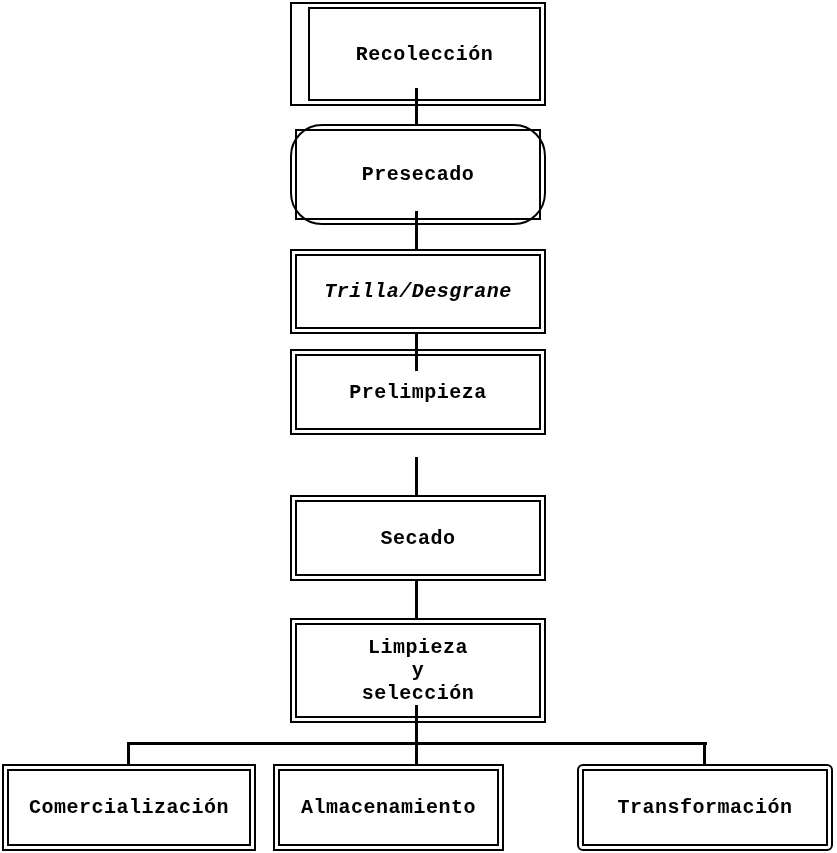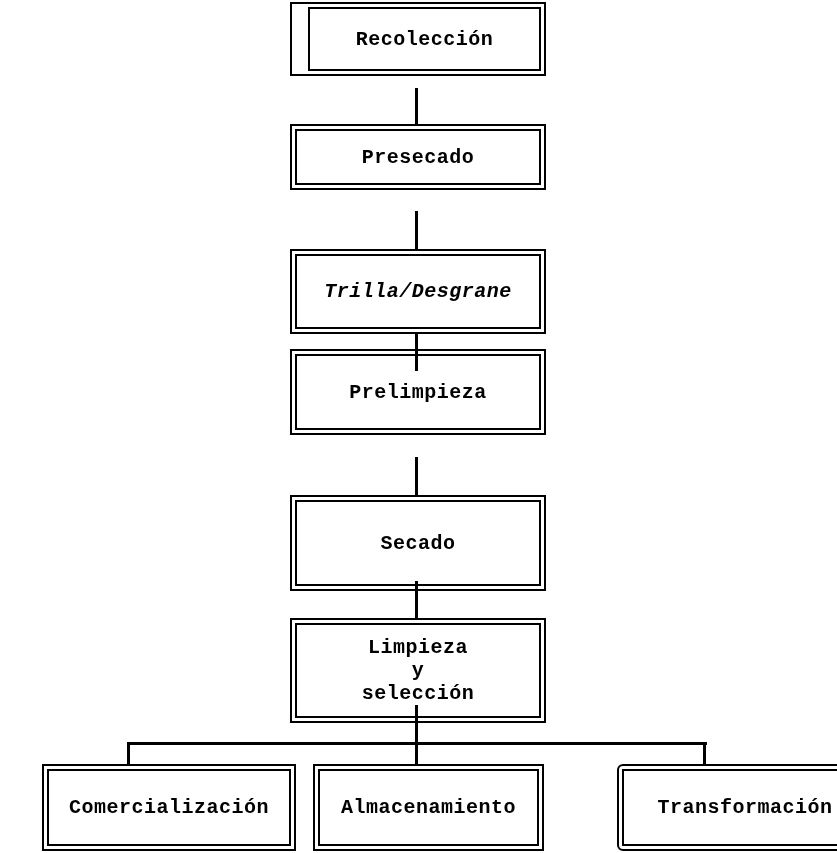--- a/index.html
+++ b/index.html
@@ -40,29 +40,29 @@
     white-space: pre-line;
     text-align: center;
   }
   .line {
     position: absolute;
     background: #000;
   }
 
   
   .col { left: 290px; width: 256px; }
-  #n-recoleccion        { top: 2px;   height: 74px; padding-left: 16px; }
-  #n-presecado          { top: 124px; height: 66px; }
+  #n-recoleccion        { top: 2px;   height: 104px; padding-left: 16px; }
+  #n-presecado          { top: 124px; height: 101px; border-radius: 32px; }
   #n-trilla-desgrane    { top: 249px; height: 85px; font-style: italic; }
   #n-prelimpieza        { top: 349px; height: 86px; }
-  #n-secado             { top: 495px; height: 96px; }
+  #n-secado             { top: 495px; height: 86px; }
   #n-limpieza-seleccion { top: 618px; height: 105px; }
 
   
-  .row { top: 764px; height: 87px; margin-left: 40px; }
+  .row { top: 764px; height: 87px; }
   #n-comercializacion { left: 2px;   width: 254px; }
   #n-almacenamiento   { left: 273px; width: 231px; }
   #n-transformacion   { left: 577px; width: 256px; border-radius: 6px; }
 
   
   .v { width: 3px; left: 415px; }
   #c1 { top: 88px;  height: 36px; }
   #c2 { top: 211px; height: 38px; }
   #c3 { top: 334px; height: 37px; }
   #c4 { top: 457px; height: 38px; }

